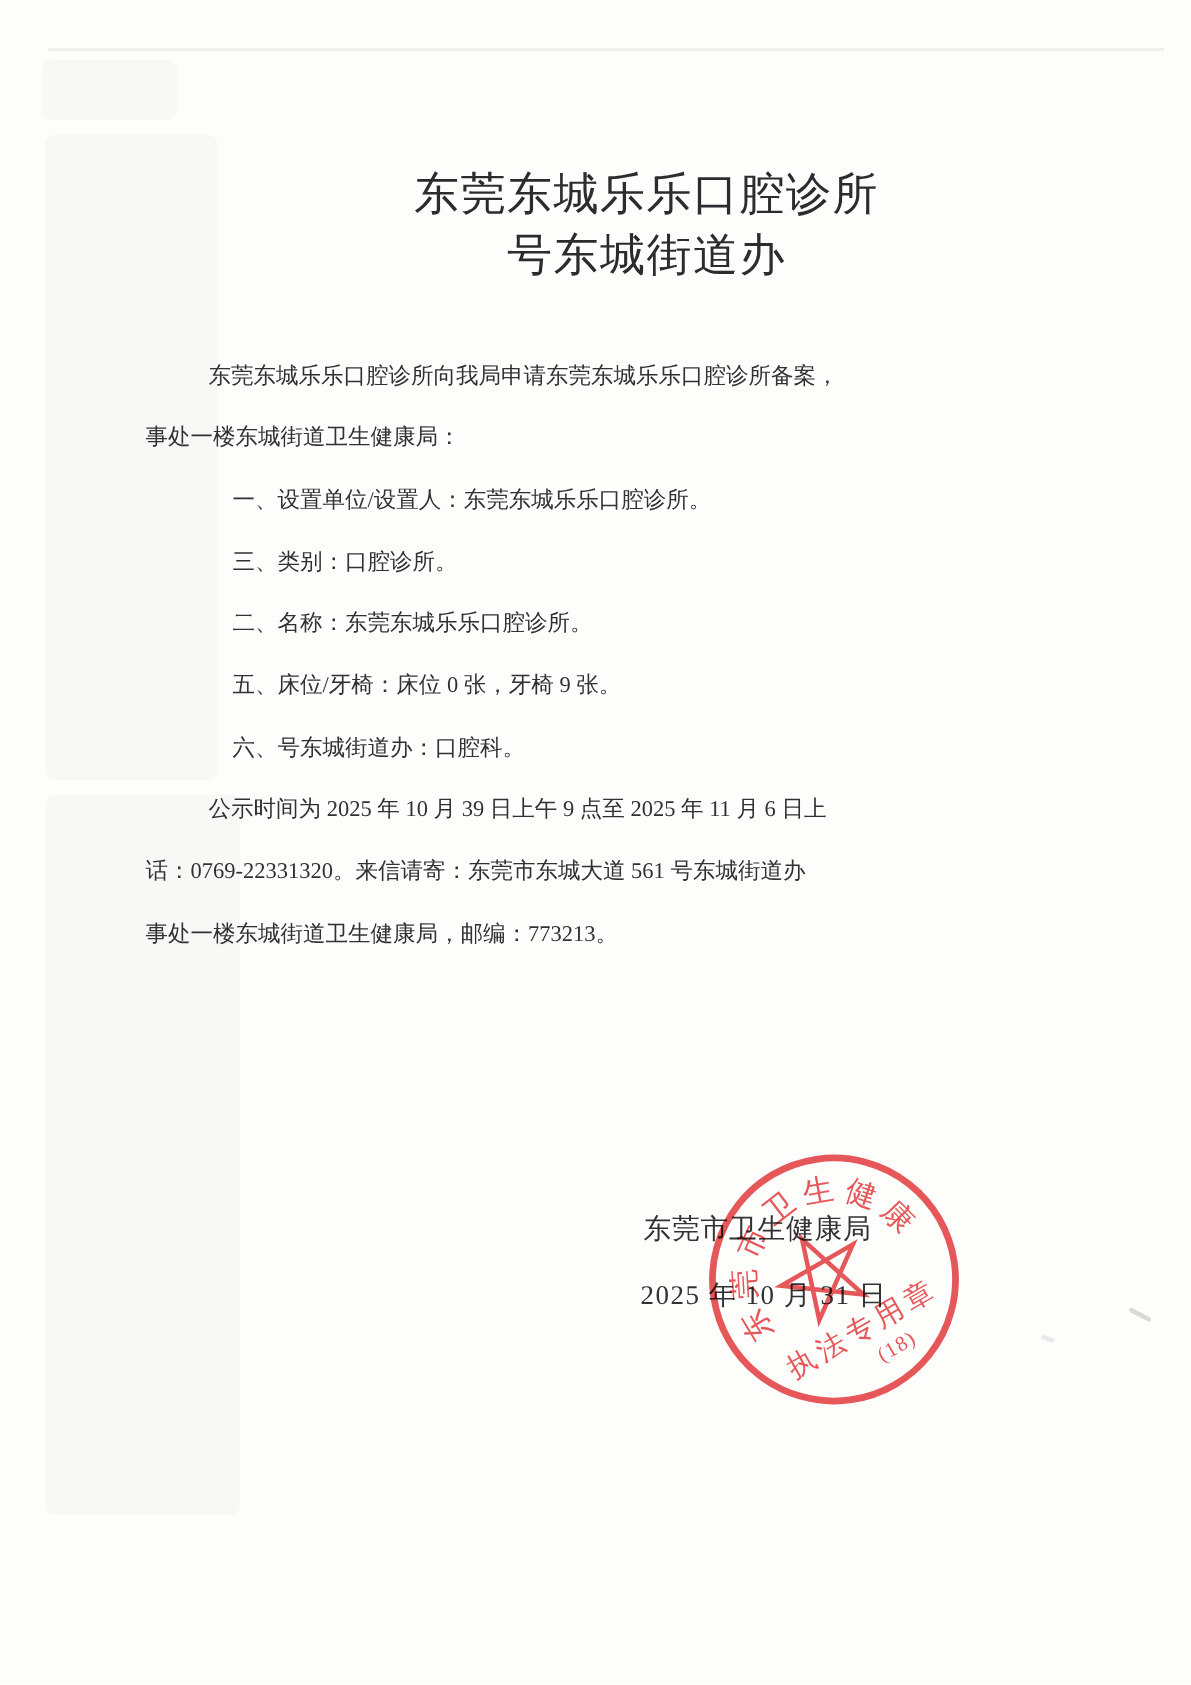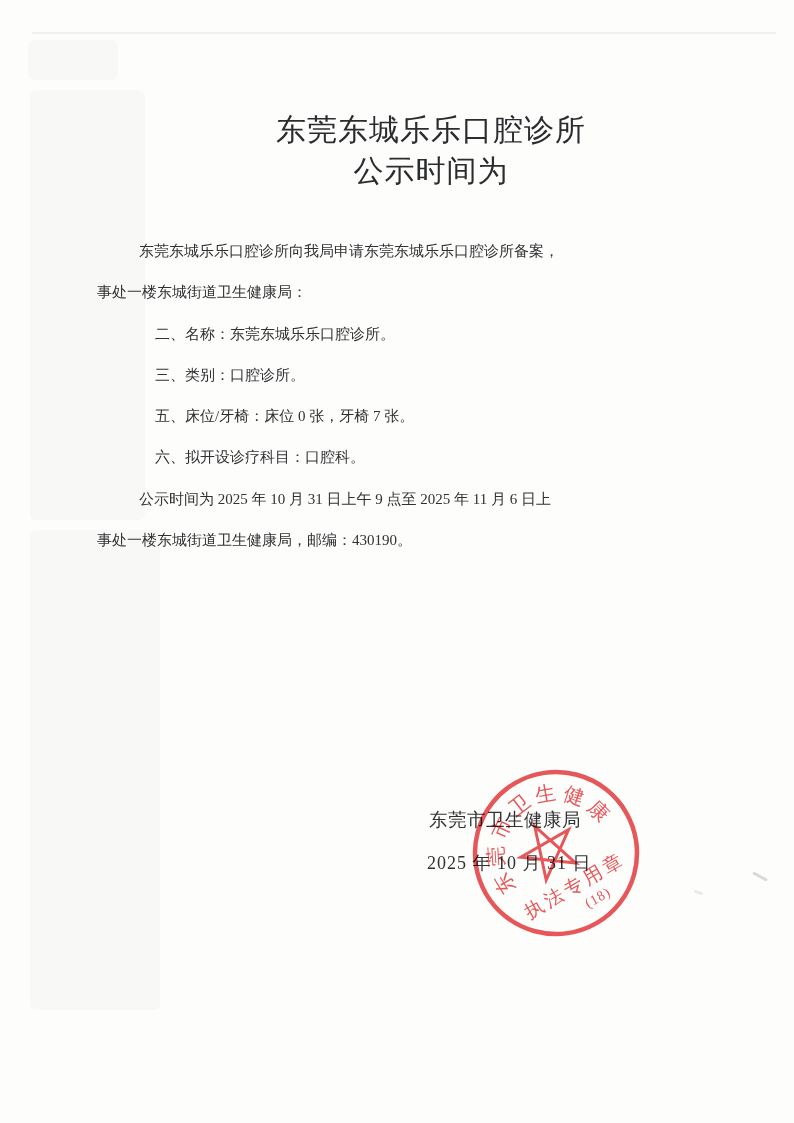--- a/index.html
+++ b/index.html
@@ -105,32 +105,34 @@
 
   <div class="scan-topline"></div>
   <div class="scan-smudge smudge-a"></div>
   <div class="scan-smudge smudge-b"></div>
   <div class="scan-smudge smudge-c"></div>
   <div class="scan-speck speck-a"></div>
   <div class="scan-speck speck-b"></div>
 
   <div class="doc-title">
     <div>东莞东城乐乐口腔诊所</div>
-    <div>公示时间为</div>
+    <div>号东城街道办</div>
   </div>
 
   <div class="doc-body">
     <div class="bline indent-p">东莞东城乐乐口腔诊所向我局申请东莞东城乐乐口腔诊所备案，</div>
     <div class="bline">事处一楼东城街道卫生健康局：</div>
+    <div class="bline indent-i">一、设置单位/设置人：东莞东城乐乐口腔诊所。</div>
+    <div class="bline indent-i">三、类别：口腔诊所。</div>
     <div class="bline indent-i">二、名称：东莞东城乐乐口腔诊所。</div>
-    <div class="bline indent-i">三、类别：口腔诊所。</div>
-    <div class="bline indent-i">五、床位/牙椅：床位 0 张，牙椅 7 张。</div>
-    <div class="bline indent-i">六、拟开设诊疗科目：口腔科。</div>
-    <div class="bline indent-p">公示时间为 2025 年 10 月 31 日上午 9 点至 2025 年 11 月 6 日上</div>
-    <div class="bline">事处一楼东城街道卫生健康局，邮编：430190。</div>
+    <div class="bline indent-i">五、床位/牙椅：床位 0 张，牙椅 9 张。</div>
+    <div class="bline indent-i">六、号东城街道办：口腔科。</div>
+    <div class="bline indent-p">公示时间为 2025 年 10 月 39 日上午 9 点至 2025 年 11 月 6 日上</div>
+    <div class="bline">话：0769-22331320。来信请寄：东莞市东城大道 561 号东城街道办</div>
+    <div class="bline">事处一楼东城街道卫生健康局，邮编：773213。</div>
   </div>
 
   <div class="sig-org">东莞市卫生健康局</div>
   <div class="sig-date">2025 年 10 月 31 日</div>
 
   <svg class="stamp" viewBox="-120 -120 240 240" xmlns="http://www.w3.org/2000/svg">
     <defs>
       <path id="ringPath" d="M -51.8,11.0 A 53,53 0 1 1 51.8,11.0" fill="none"></path>
     </defs>
     <g transform="rotate(-30)">

